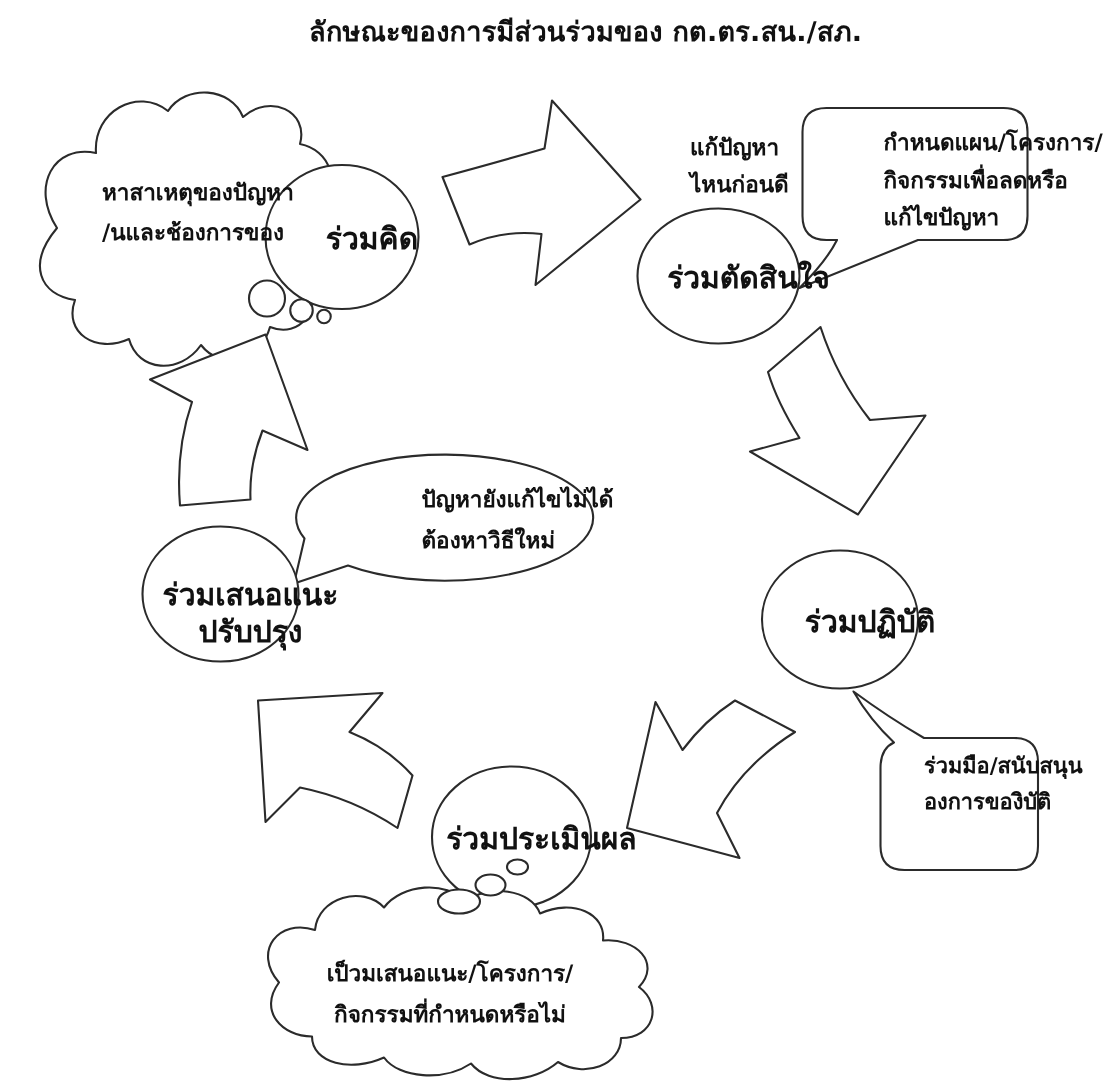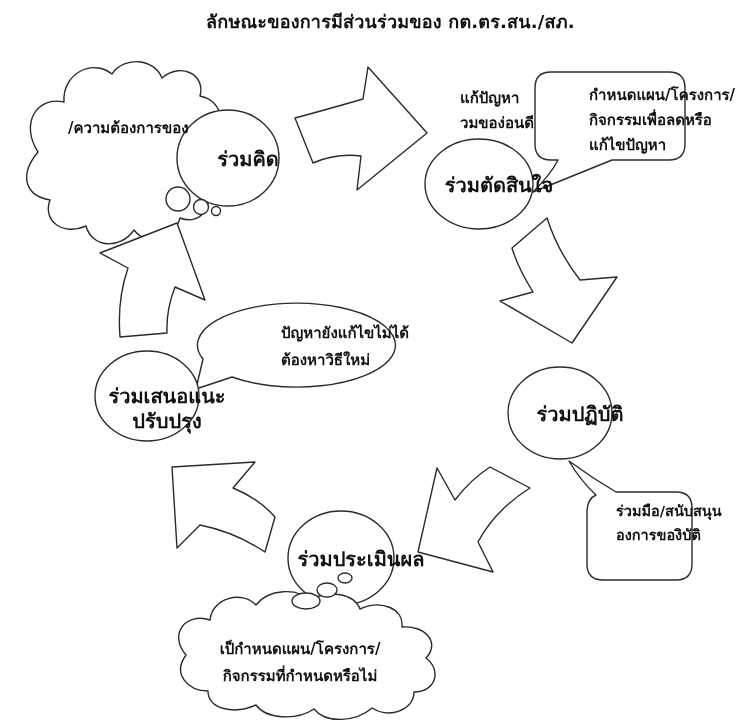--- a/index.html
+++ b/index.html
@@ -71,50 +71,51 @@
       C 296,721 266,719 256,705 C 234,715 208,709 208,691 C 188,691 172,674 186,655 Z"></path>
 
     <ellipse cx="345" cy="578" rx="7" ry="5"></ellipse>
     <ellipse cx="327" cy="590" rx="10" ry="7"></ellipse>
     <ellipse cx="306" cy="601" rx="14" ry="8"></ellipse>
   </svg>
 
   <div class="txt title">ลักษณะของการมีส่วนร่วมของ กต.ตร.สน./สภ.</div>
 
   <div class="txt bubble-text" style="left:48px; top:115px;">
-    <div style="line-height:27px">/ความต้องการของ</div>
+    <div style="line-height:27px">หาสาเหตุของปัญหา</div>
+    <div style="line-height:27px">/นและช้องการของ</div>
   </div>
 
   <div class="txt node-label" style="left:163px; top:149px;">ร่วมคิด</div>
   <div class="txt node-label" style="left:414px; top:175px;">ร่วมตัดสินใจ</div>
   <div class="txt node-label" style="left:495px; top:404px;">ร่วมปฏิบัติ</div>
   <div class="txt node-label" style="left:276px; top:549px;">ร่วมประเมินผล</div>
   <div class="txt node-label" style="left:82px; top:384px;">
     <div style="line-height:25px">ร่วมเสนอแนะ</div>
     <div style="line-height:25px">ปรับปรุง</div>
   </div>
 
   <div class="txt bubble-text" style="left:440px; top:86px;">
     <div>แก้ปัญหา</div>
-    <div>วมของ่อนดี</div>
+    <div>ไหนก่อนดี</div>
   </div>
 
   <div class="txt bubble-text" style="left:546px; top:83px;margin-left:23px;">
     <div>กำหนดแผน/โครงการ/</div>
     <div>กิจกรรมเพื่อลดหรือ</div>
     <div>แก้ไขปัญหา</div>
   </div>
 
   <div class="txt bubble-text" style="left:596px; top:499px; font-size:14.5px;">
     <div style="line-height:24px">ร่วมมือ/สนับสนุน</div>
     <div style="line-height:24px">องการของิบัติ</div>
   </div>
 
   <div class="txt bubble-text centered" style="left:170px; top:636px; width:220px;">
-    <div style="line-height:27px">เป็กำหนดแผน/โครงการ/</div>
+    <div style="line-height:27px">เป็วมเสนอแนะ/โครงการ/</div>
     <div style="line-height:27px">กิจกรรมที่กำหนดหรือไม่</div>
   </div>
 
   <div class="txt bubble-text" style="left:237px; top:320px;margin-left:24px;">
     <div style="line-height:27px">ปัญหายังแก้ไขไม่ได้</div>
     <div style="line-height:27px">ต้องหาวิธีใหม่</div>
   </div>
 
 </div>
 

